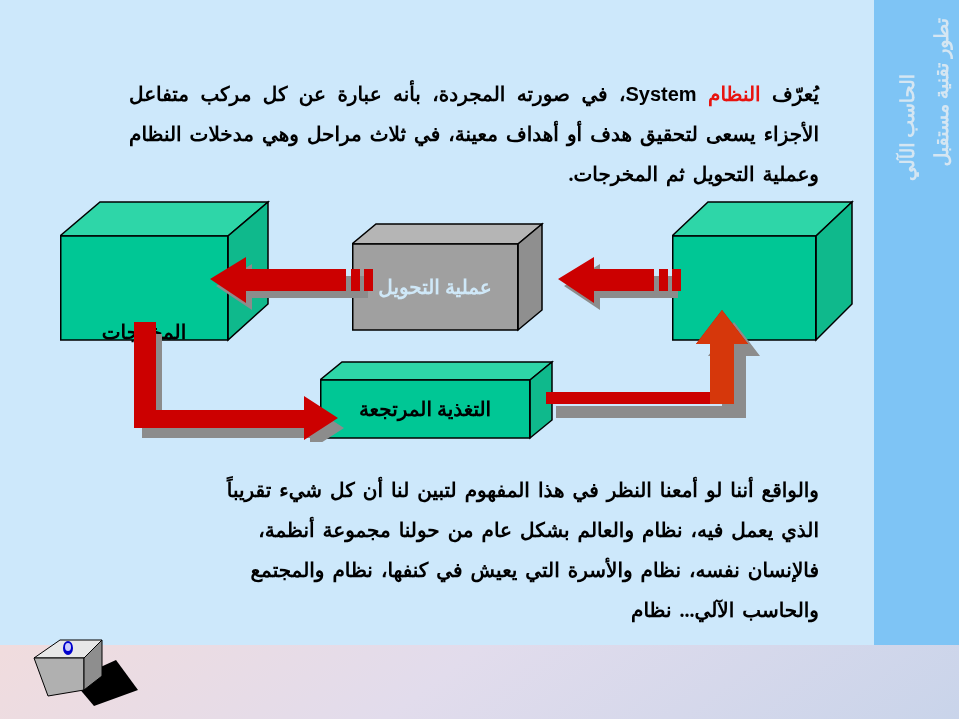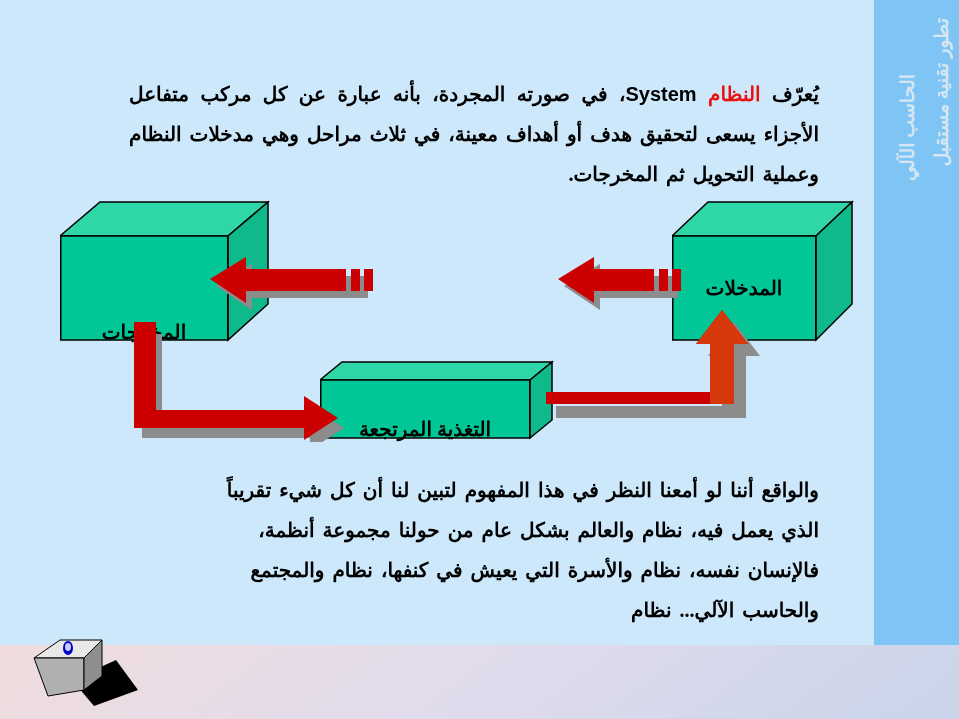--- a/index.html
+++ b/index.html
@@ -93,39 +93,46 @@
     <svg class="poly" width="220" height="145" style="left:0;top:0;">
       <polygon points="0,36 40,2 208,2 168,36" fill="#2ed6a8" stroke="#000" stroke-width="1.5"></polygon>
       <polygon points="168,36 208,2 208,104 168,140" fill="#0fb98c" stroke="#000" stroke-width="1.5"></polygon>
       <rect x="0.75" y="36" width="167" height="104" fill="#00c795" stroke="#000" stroke-width="1.5"></rect>
     </svg>
     <div class="box-face face" style="border:none;background:transparent;color:#000;width:168px;">
       <span class="boxlabel">المخرجات</span>
     </div>
   </div>
 
+  <div class="box3d" id="box-process">
+    <svg class="poly" width="192" height="112" style="left:0;top:0;">
+      <polygon points="0,22 24,2 190,2 166,22" fill="#b5b5b5" stroke="#000" stroke-width="1.5"></polygon>
+      <polygon points="166,22 190,2 190,88 166,108" fill="#8f8f8f" stroke="#000" stroke-width="1.5"></polygon>
+      <rect x="0.75" y="22" width="165" height="86" fill="#a0a0a0" stroke="#000" stroke-width="1.5"></rect>
+    </svg>
+    <div class="box-face face" style="border:none;background:transparent;color:#cfe8f8;width:166px;top:22px;height:86px;">
+      <span class="boxlabel">عملية التحويل</span>
+    </div>
+  </div>
 
   <div class="box3d" id="box-inputs">
     <svg class="poly" width="182" height="145" style="left:0;top:0;">
       <polygon points="0,36 36,2 180,2 144,36" fill="#2ed6a8" stroke="#000" stroke-width="1.5"></polygon>
       <polygon points="144,36 180,2 180,104 144,140" fill="#0fb98c" stroke="#000" stroke-width="1.5"></polygon>
       <rect x="0.75" y="36" width="143" height="104" fill="#00c795" stroke="#000" stroke-width="1.5"></rect>
     </svg>
-    <div class="box-face face" style="border:none;background:transparent;color:#000;width:144px;">
-      <span class="boxlabel">المدخلات</span>
-    </div>
   </div>
 
   <div class="box3d" id="box-feedback">
     <svg class="poly" width="234" height="84" style="left:0;top:0;">
       <polygon points="0,20 22,2 232,2 210,20" fill="#2ed6a8" stroke="#000" stroke-width="1.5"></polygon>
       <polygon points="210,20 232,2 232,60 210,78" fill="#0fb98c" stroke="#000" stroke-width="1.5"></polygon>
       <rect x="0.75" y="20" width="209" height="58" fill="#00c795" stroke="#000" stroke-width="1.5"></rect>
     </svg>
-    <div class="box-face face" style="border:none;background:transparent;color:#000;width:210px;top:20px;height:58px;margin-top:20px;">
+    <div class="box-face face" style="border:none;background:transparent;color:#000;width:210px;top:20px;height:58px;">
       <span class="boxlabel">التغذية المرتجعة</span>
     </div>
   </div>
 
   <svg class="shape" style="left:196px;top:252px;" width="180" height="72">
 
     <polygon points="20,34 56,12 56,24 172,24 172,46 56,46 56,58" fill="#8c8c8c"></polygon>
 
     <polygon points="14,27 50,5 50,17 150,17 150,39 50,39 50,51" fill="#cc0000"></polygon>
     <rect x="155" y="17" width="9" height="22" fill="#cc0000"></rect>

